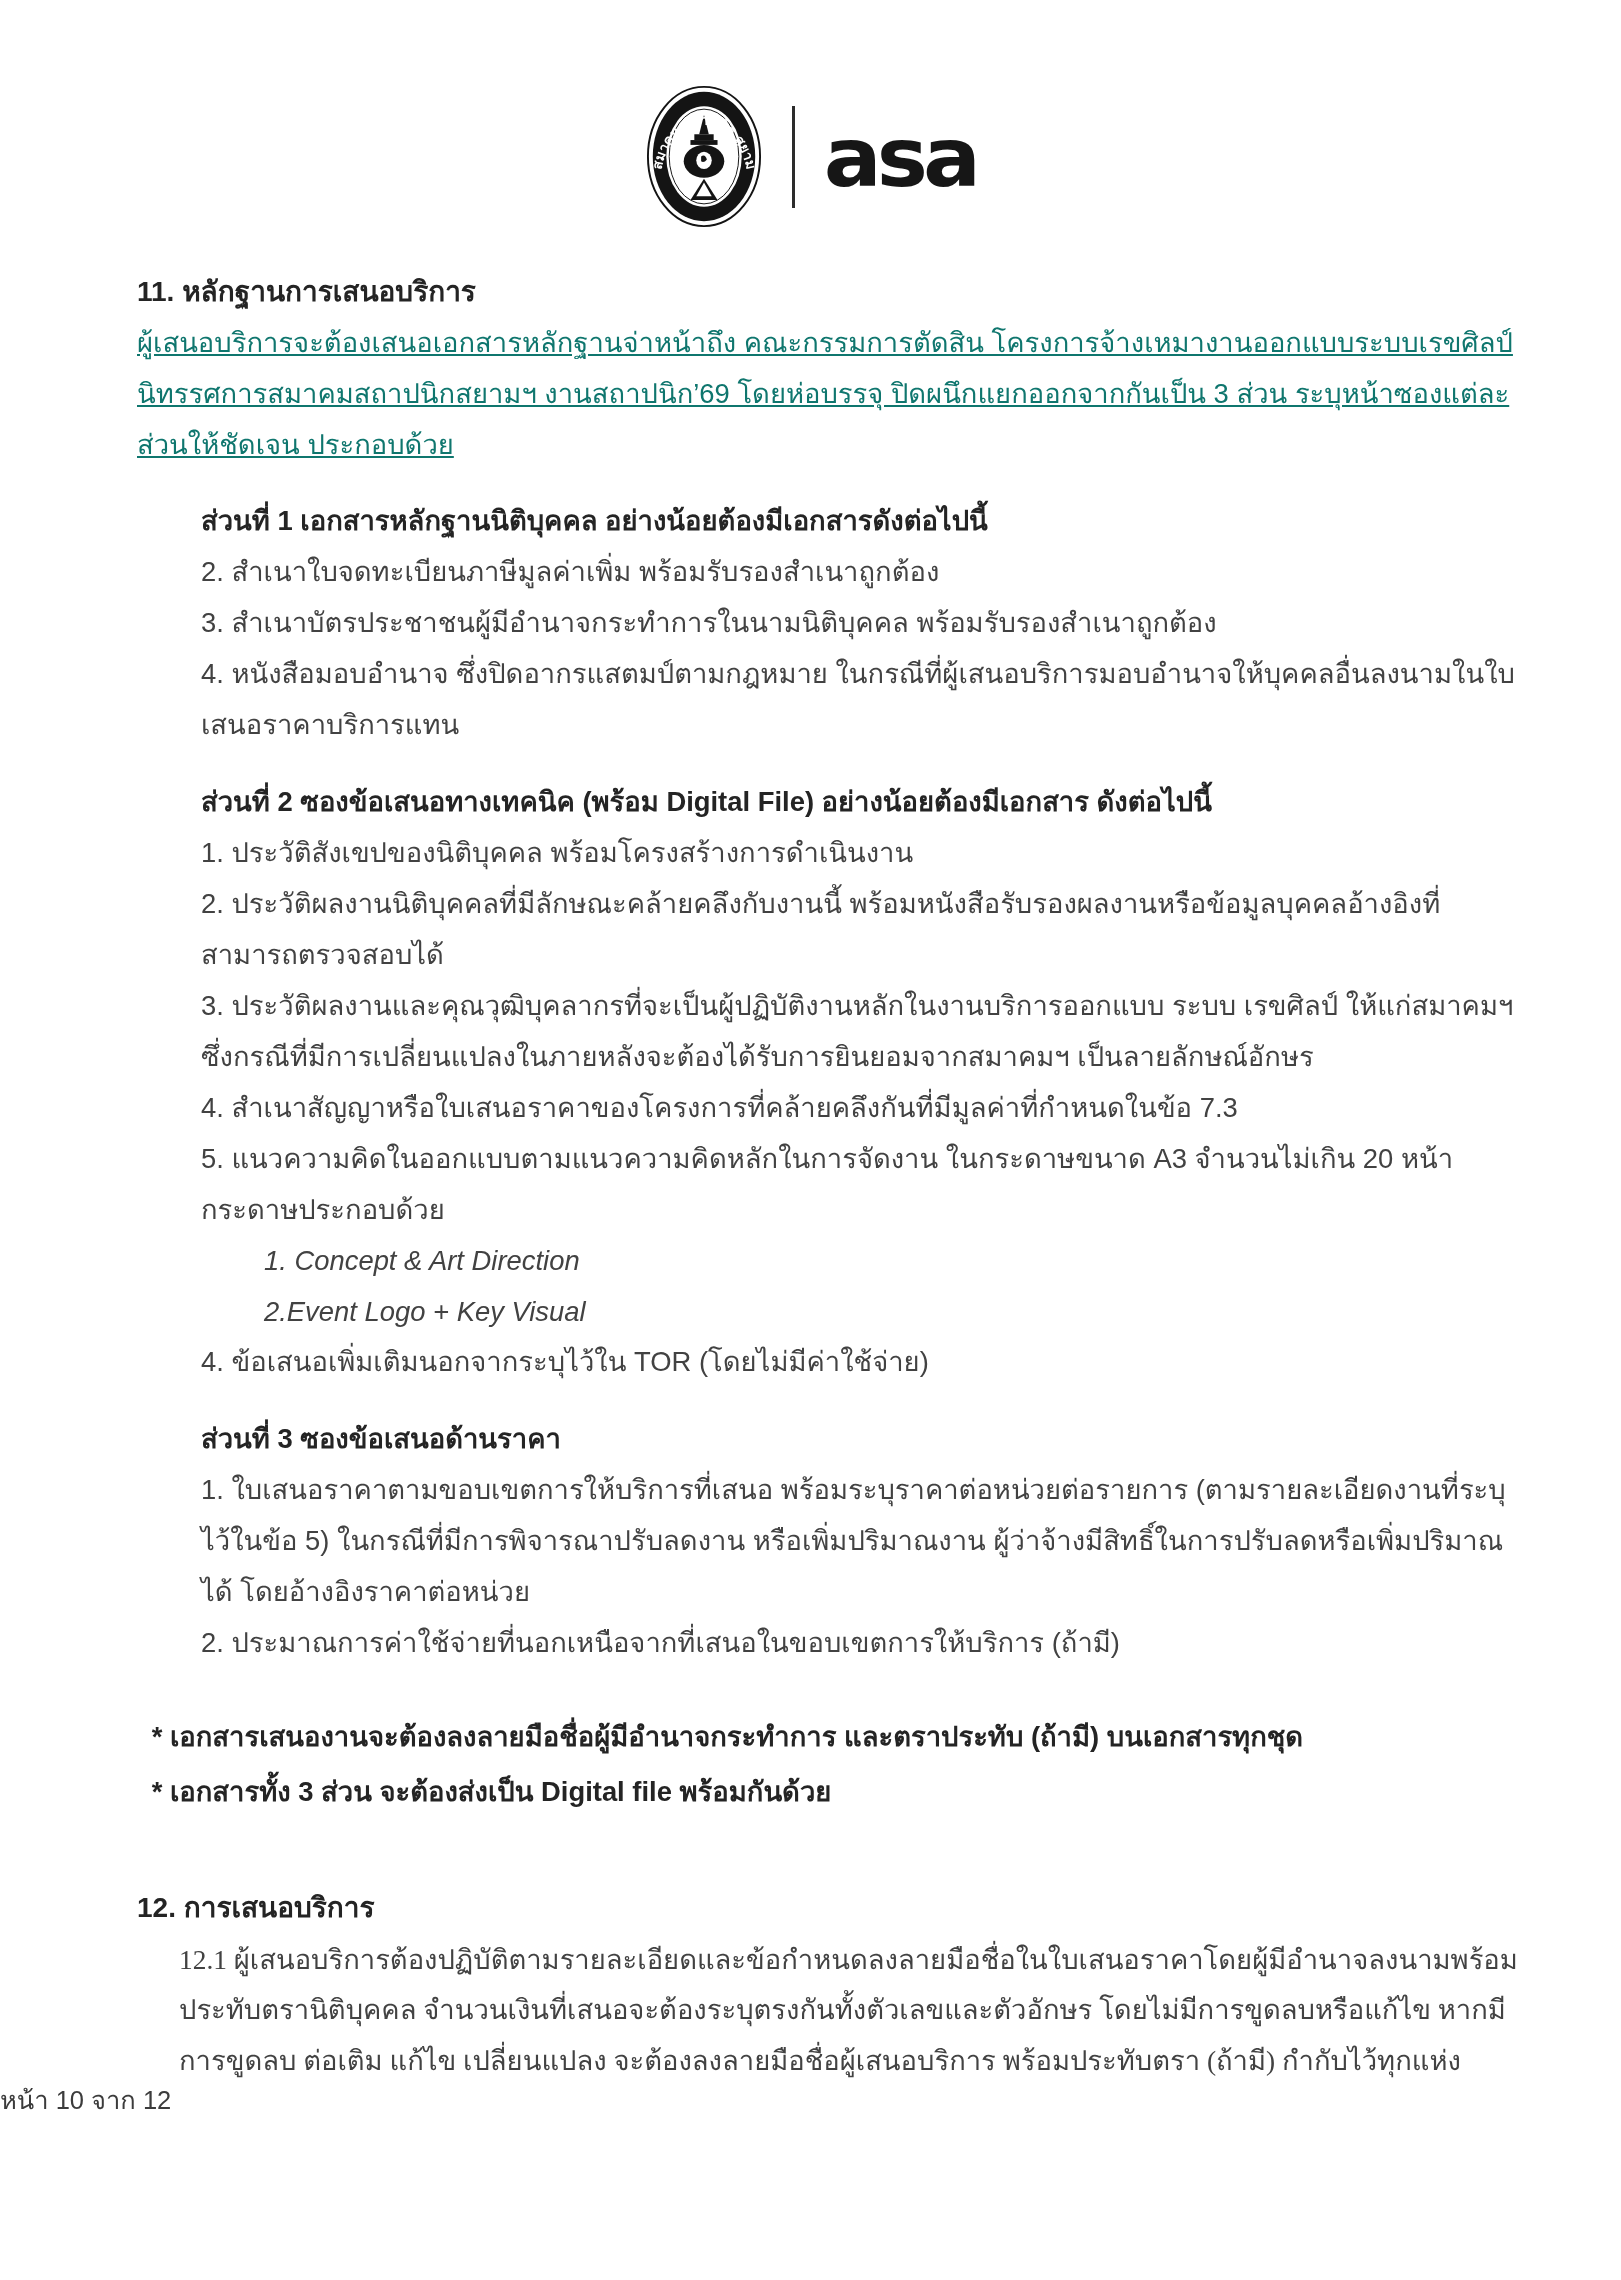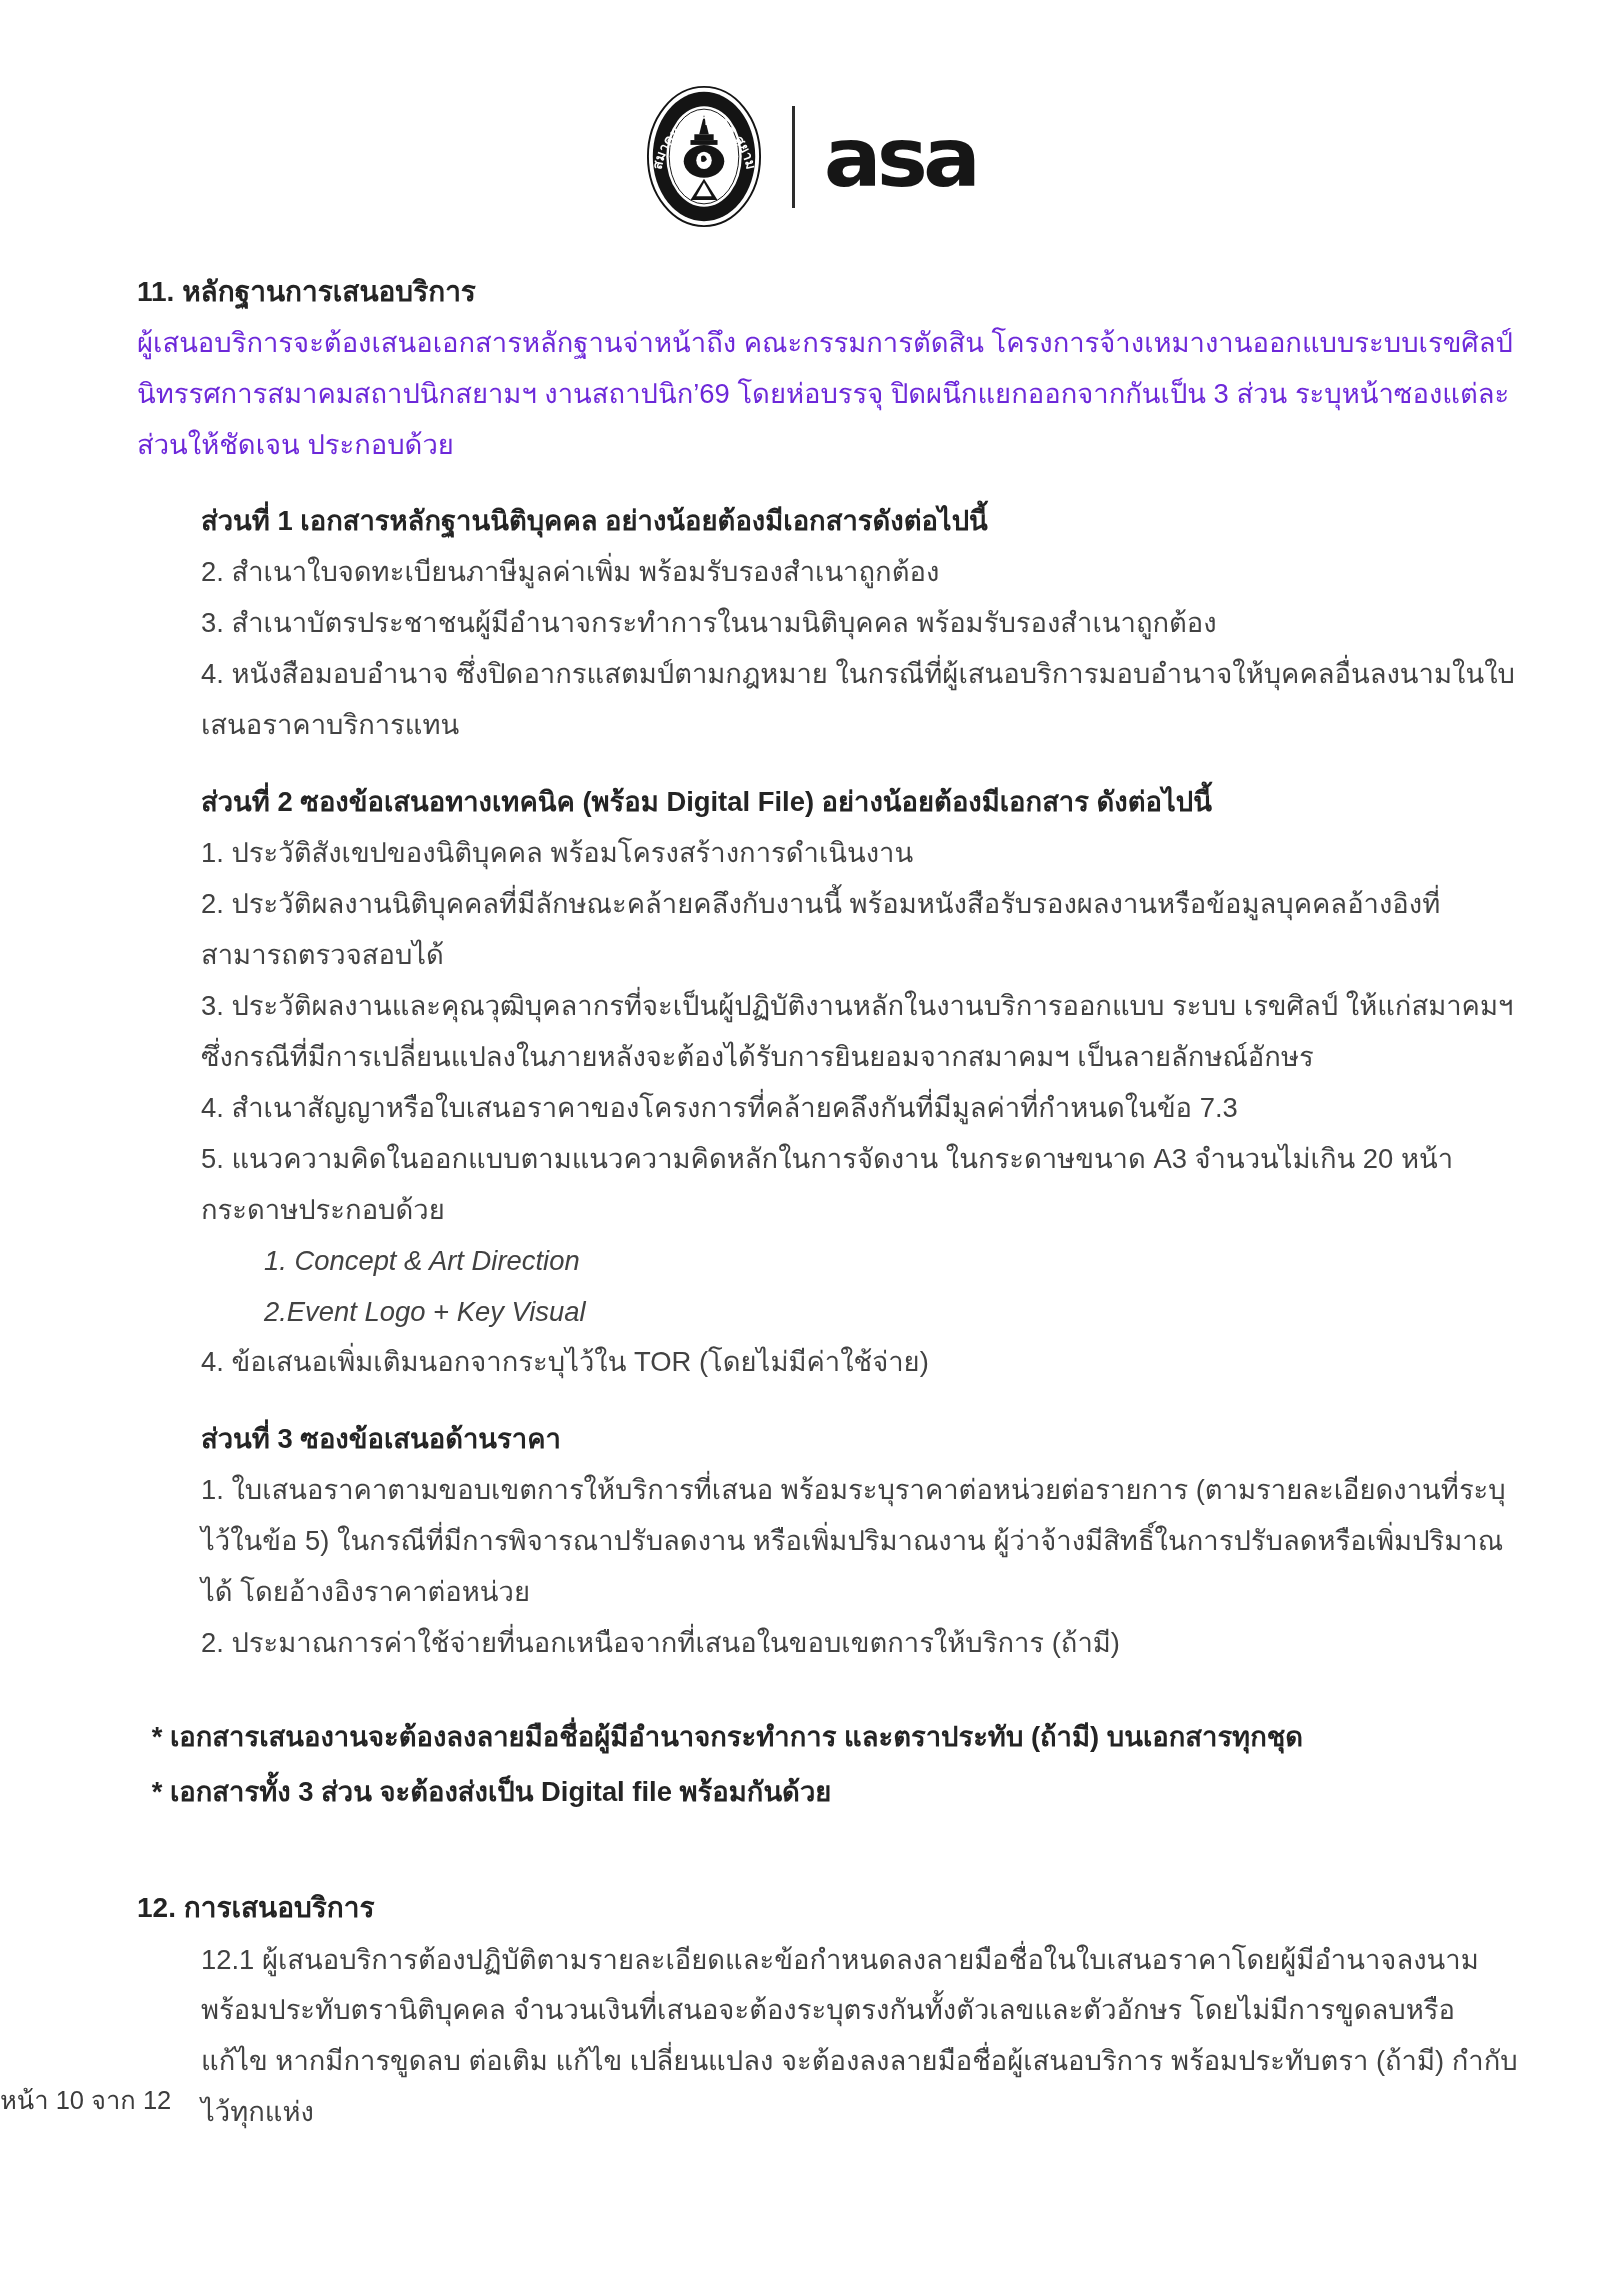--- a/index.html
+++ b/index.html
@@ -37,29 +37,29 @@
   }
 
   
   main { padding: 37px 101px 0 137px; }
   h1 {
     font-size: 28px;
     font-weight: 700;
     color: #242424;
     line-height: 1.86;
   }
-  .body-par { color: #6d28d9; }
+  .body-par { color: #0f766e; text-decoration: underline; }
   .part { margin-top: 25.5px; }
   .part-title { font-weight: 700; color: #242424; margin-left: 64px; }
   .item { margin-left: 64px; }
   .subitem { margin-left: 127px; font-style: italic; }
   .notes { margin-top: 41px; }
   .note { font-weight: 700; color: #242424; margin-left: 14.7px; line-height: 2.0; }
   .sec12 { margin-top: 63px; }
-  .clause { margin-left: 64px; }
+  .clause { margin-left: 42px; font-family: Liberation Serif, serif; }
 
   
   .page-footer {
     position: absolute;
     left: 0; right: 0;
     bottom: 157px;
     text-align: left;
     font-size: 25.5px;
     color: #3c3c3c;
   }

